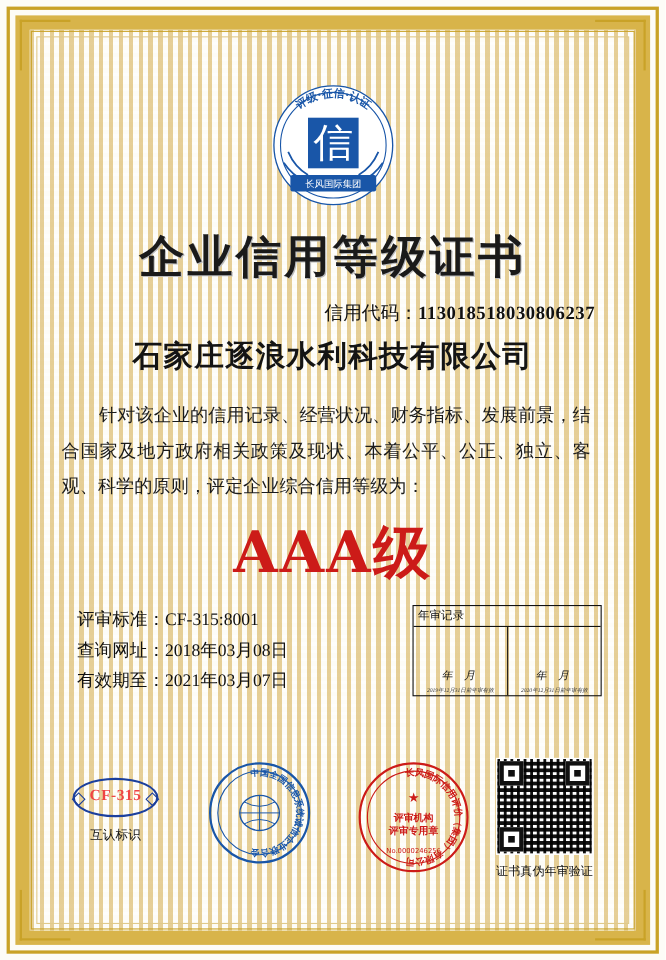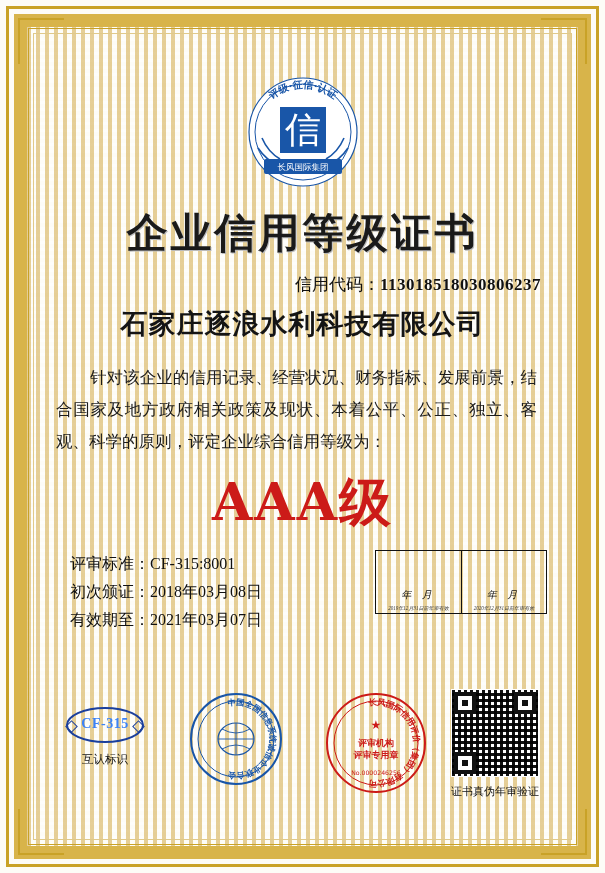--- a/index.html
+++ b/index.html
@@ -214,21 +214,21 @@
 
   .seal-cf {
     left: 26px;
     top: 24px;
     width: 78px;
   }
   .oval {
     width: 74px; height: 32px;
     border: 2px solid #1b3f9c;
     border-radius: 50%;
-    color: #3b82f6;
+    color: #ef4444;
     font-size: 14px;
     font-weight: bold;
     line-height: 30px;
     letter-spacing: .5px;
     margin: 0 auto;
     position: relative;
   }
   .oval::before, .oval::after {
     content: "";
     position: absolute;
@@ -369,25 +369,26 @@
 
     <div class="company">石家庄逐浪水利科技有限公司</div>
 
     <div class="body-text"><span class="indent"></span><span>针对该企业的信用记录、经营状况、财务指标、发展前景，结合国家及地方政府相关政策及现状、本着公平、公正、独立、客观、科学的原则，评定企业综合信用等级为：</span></div>
 
     <div class="grade">AAA级</div>
 
     <div class="details-row">
       <div class="details">
         <div>评审标准：CF-315:8001</div>
-        <div>初次颁证：2018年03月08日</div>
+        <div>查询网址：2018年03月08日</div>
         <div>有效期至：2021年03月07日</div>
       </div>
 
       <div class="annual">
+        <div class="annual-title">年审记录</div>
         <div class="annual-cells">
           <div class="annual-cell">
             <div class="ym">年 月</div>
             <div class="note">2019年12月31日前年审有效</div>
           </div>
           <div class="annual-cell">
             <div class="ym">年 月</div>
             <div class="note">2020年12月31日前年审有效</div>
           </div>
         </div>

